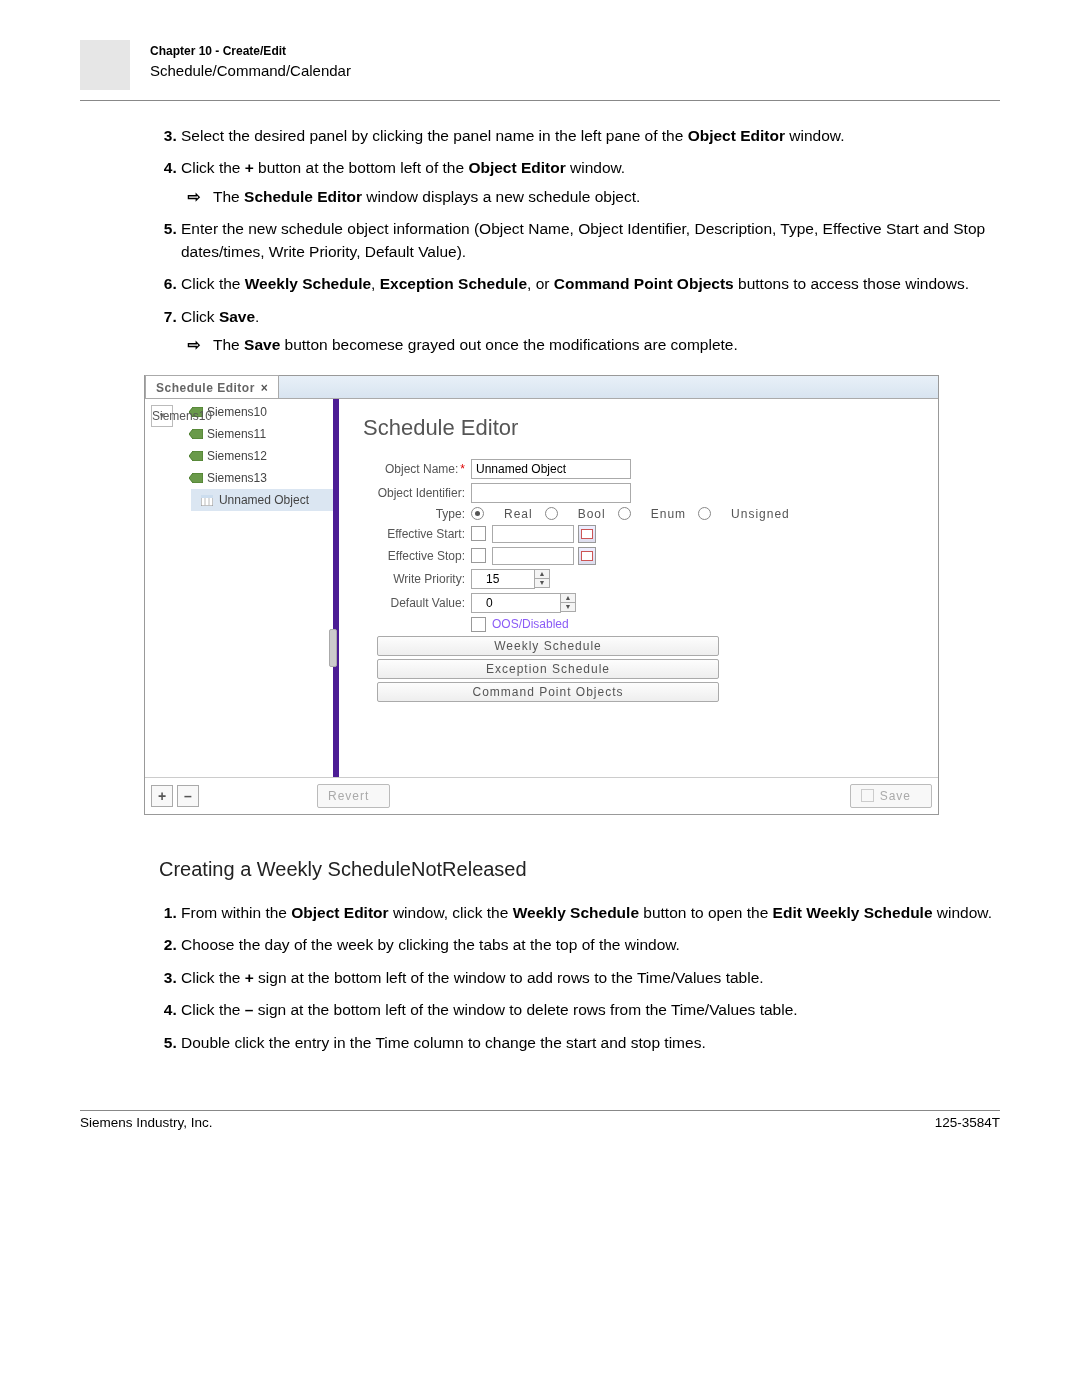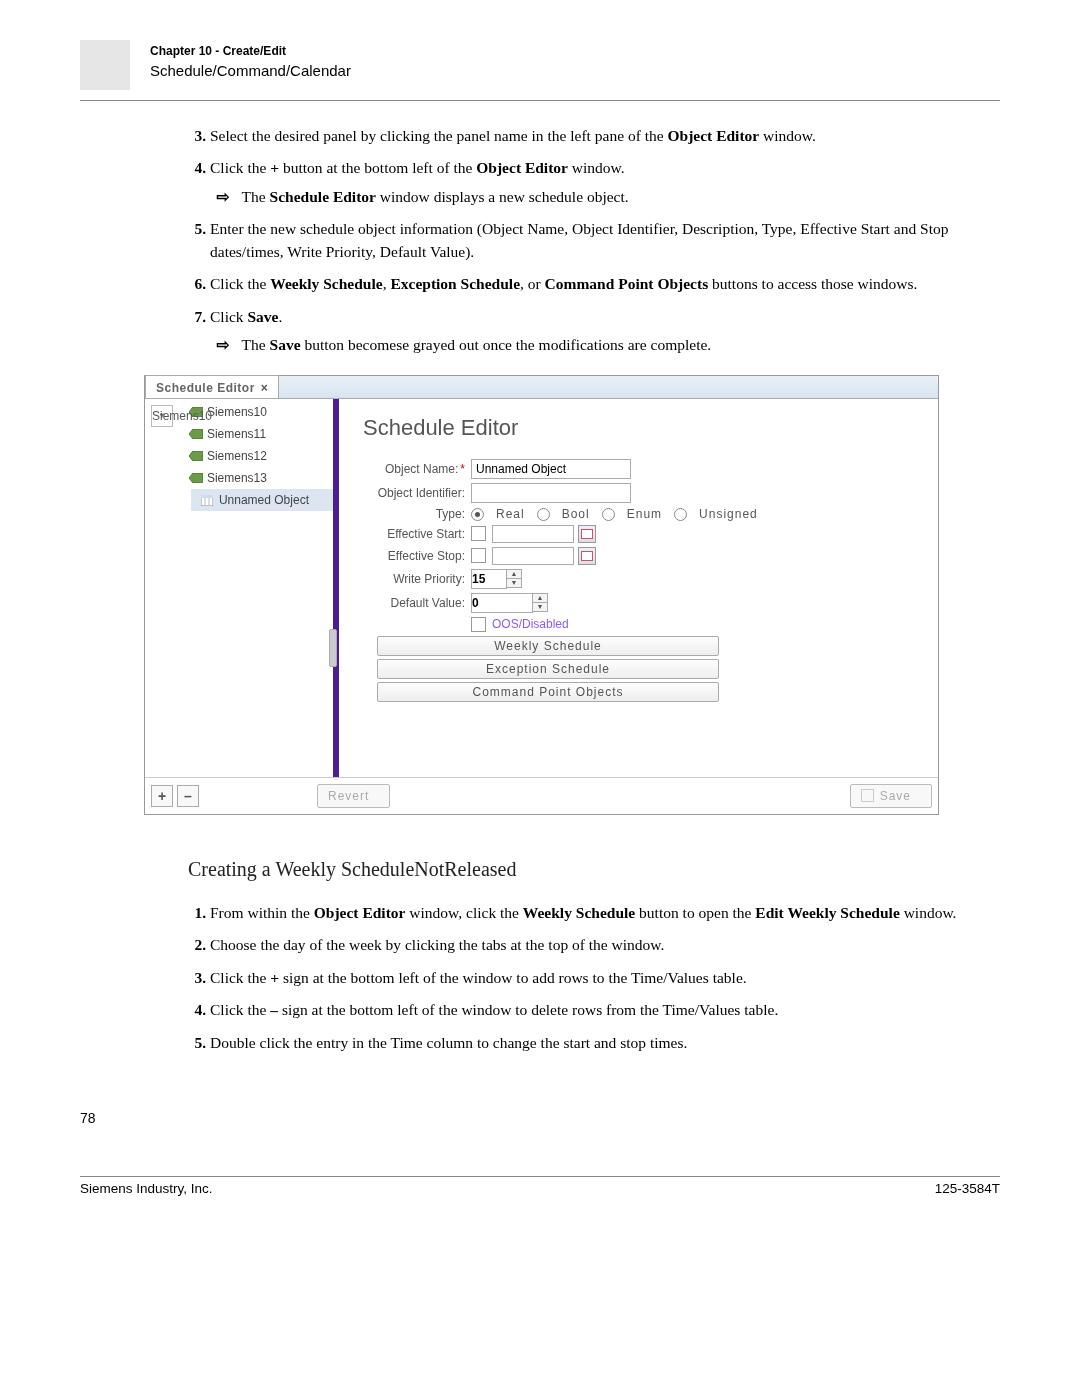--- a/index.html
+++ b/index.html
@@ -31,25 +31,24 @@
   }
   .chapter-title {
     font-weight: bold;
     font-size: 12px;
   }
   .chapter-sub {
     font-size: 15px;
     margin-top: 4px;
   }
   .content {
-    margin-left: 108px;
+    margin-left: 79px;
     margin-top: 24px;
     font-size: 15.5px;
     line-height: 1.45;
-    font-family: Liberation Serif, serif;
   }
   ol.steps {
     padding-left: 22px;
     margin: 0;
   }
   ol.steps > li {
     margin-bottom: 10px;
   }
   ol.steps > li::marker {
     font-weight: bold;
@@ -178,21 +177,21 @@
   }
   .req { color:#d00; margin-left:2px; }
   .text-input {
     border: 1px solid #aaa;
     height: 16px;
     width: 150px;
     font-size: 12px;
     padding: 1px 4px;
   }
   .radio-row { display:flex; gap:12px; color:#555; }
-  .radio-opt { display:flex; align-items:flex-end; gap:12px; letter-spacing:1px; }
+  .radio-opt { display:flex; align-items:flex-start; gap:20px; letter-spacing:1px; }
   .radio-dot {
     width:11px; height:11px; border:1px solid #888; border-radius:50%;
     display:inline-flex; align-items:center; justify-content:center;
   }
   .radio-dot.on::after {
     content:""; width:5px; height:5px; background:#555; border-radius:50%;
   }
   .date-box {
     border: 1px solid #aaa;
     width: 80px;
@@ -209,21 +208,21 @@
     background:#fff;
   }
   .checkbox {
     width:13px; height:13px; border:1px solid #999; background:#fff;
     margin-right:6px;
   }
   .spinner {
     display:flex; align-items:center;
   }
   .spin-input {
-    border:1px solid #aaa; width:34px; height:16px; font-size:12px; padding:1px 0;font-weight:bold;
+    border:1px solid #aaa; width:34px; height:16px; font-size:12px; padding:1px 14px;
   }
   .spin-btns {
     display:flex; flex-direction:column; border:1px solid #aaa; border-left:none;
   }
   .spin-btns div {
     width:14px; height:8px; font-size:7px; line-height:7px; text-align:center;
     border-bottom:1px solid #aaa; color:#555; background:#f4f4f4;
   }
   .spin-btns div:last-child { border-bottom:none; }
   .wide-btn {
@@ -487,20 +486,19 @@
         <span>Click the </span><span class="bold">+</span><span> sign at the bottom left of the window to add rows to the Time/Values table.</span>
       </li>
       <li>
         <span>Click the </span><span class="bold">–</span><span> sign at the bottom left of the window to delete rows from the Time/Values table.</span>
       </li>
       <li>Double click the entry in the Time column to change the start and stop times.</li>
     </ol>
   </div>
 
   <div style="margin-top:56px;">
-    <div class="page-num">78</div>
     <div class="page-footer">
       <span>Siemens Industry, Inc.</span>
       <span>125-3584T</span>
     </div>
   </div>
 
 </div>
 
 </body></html>

